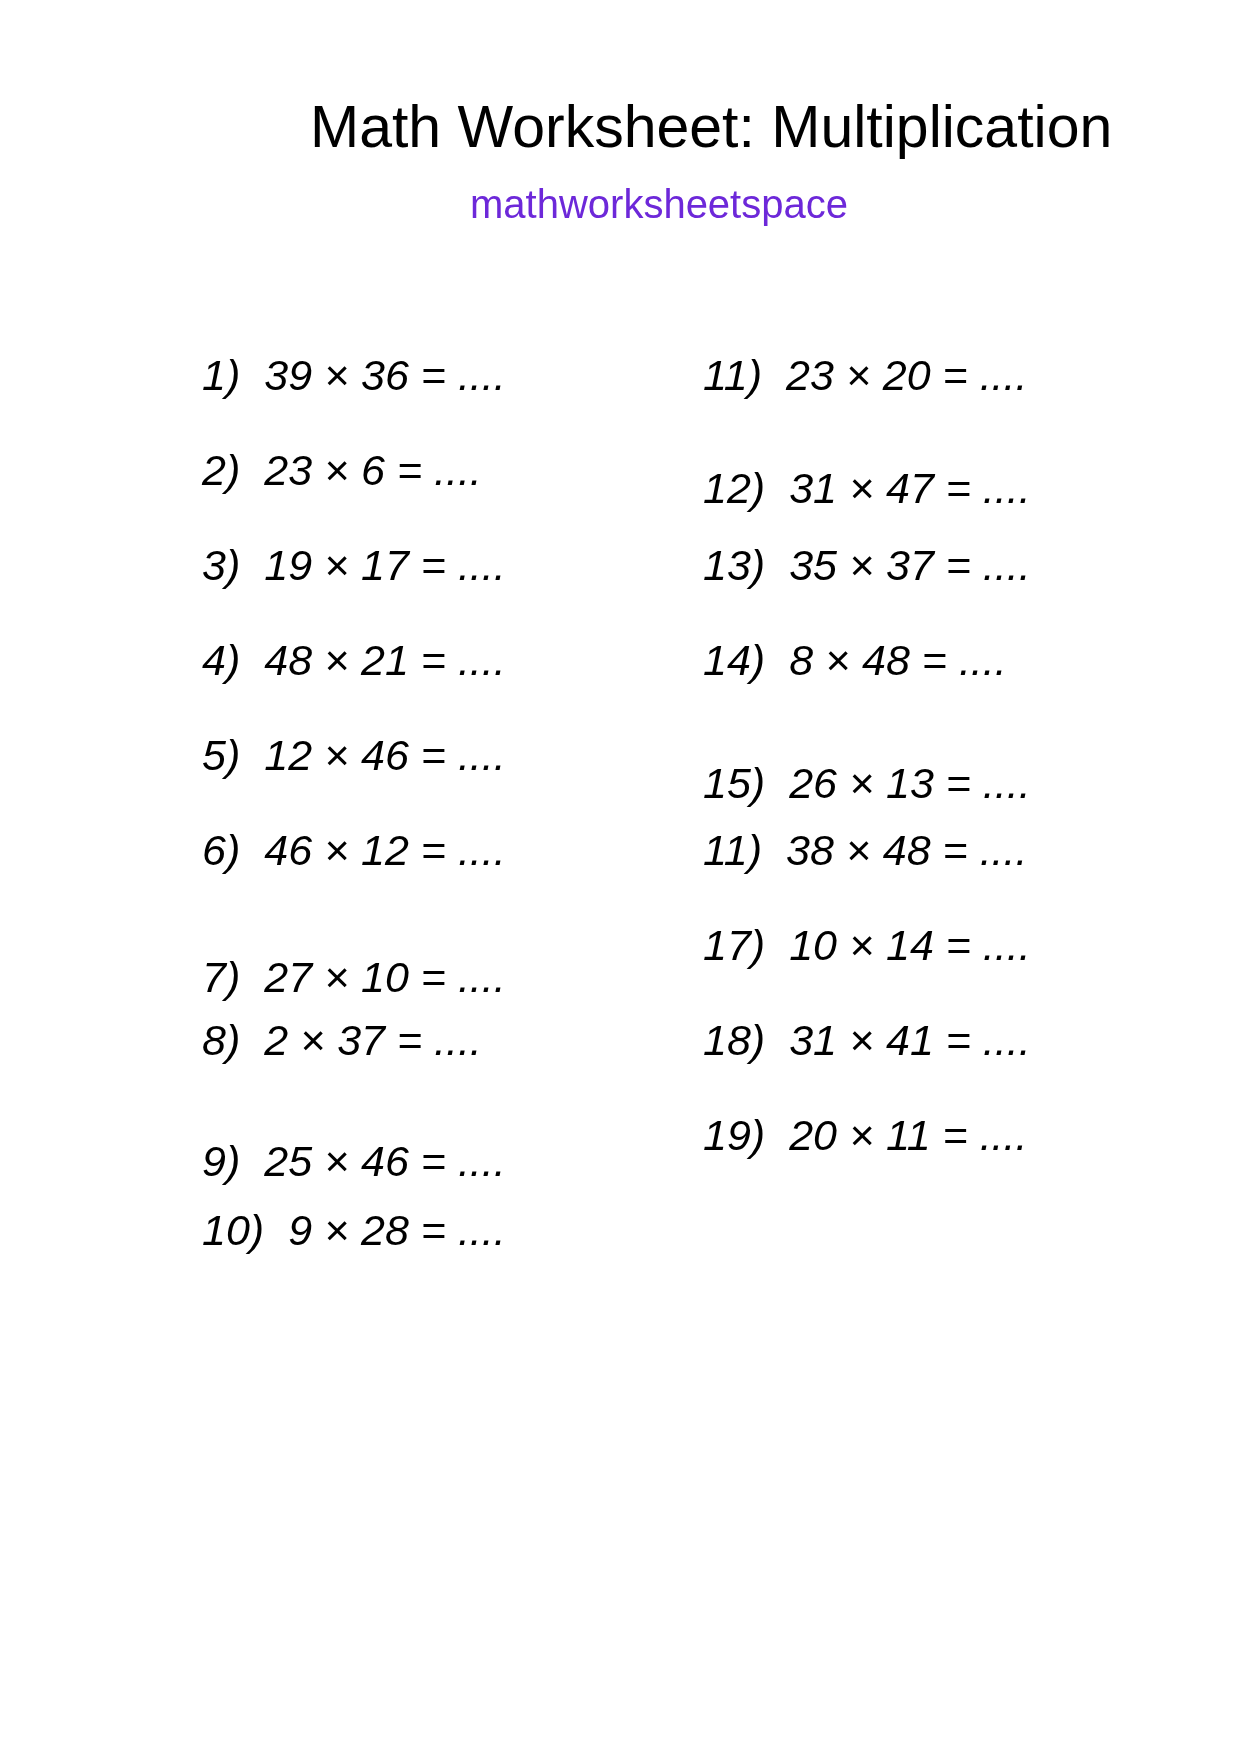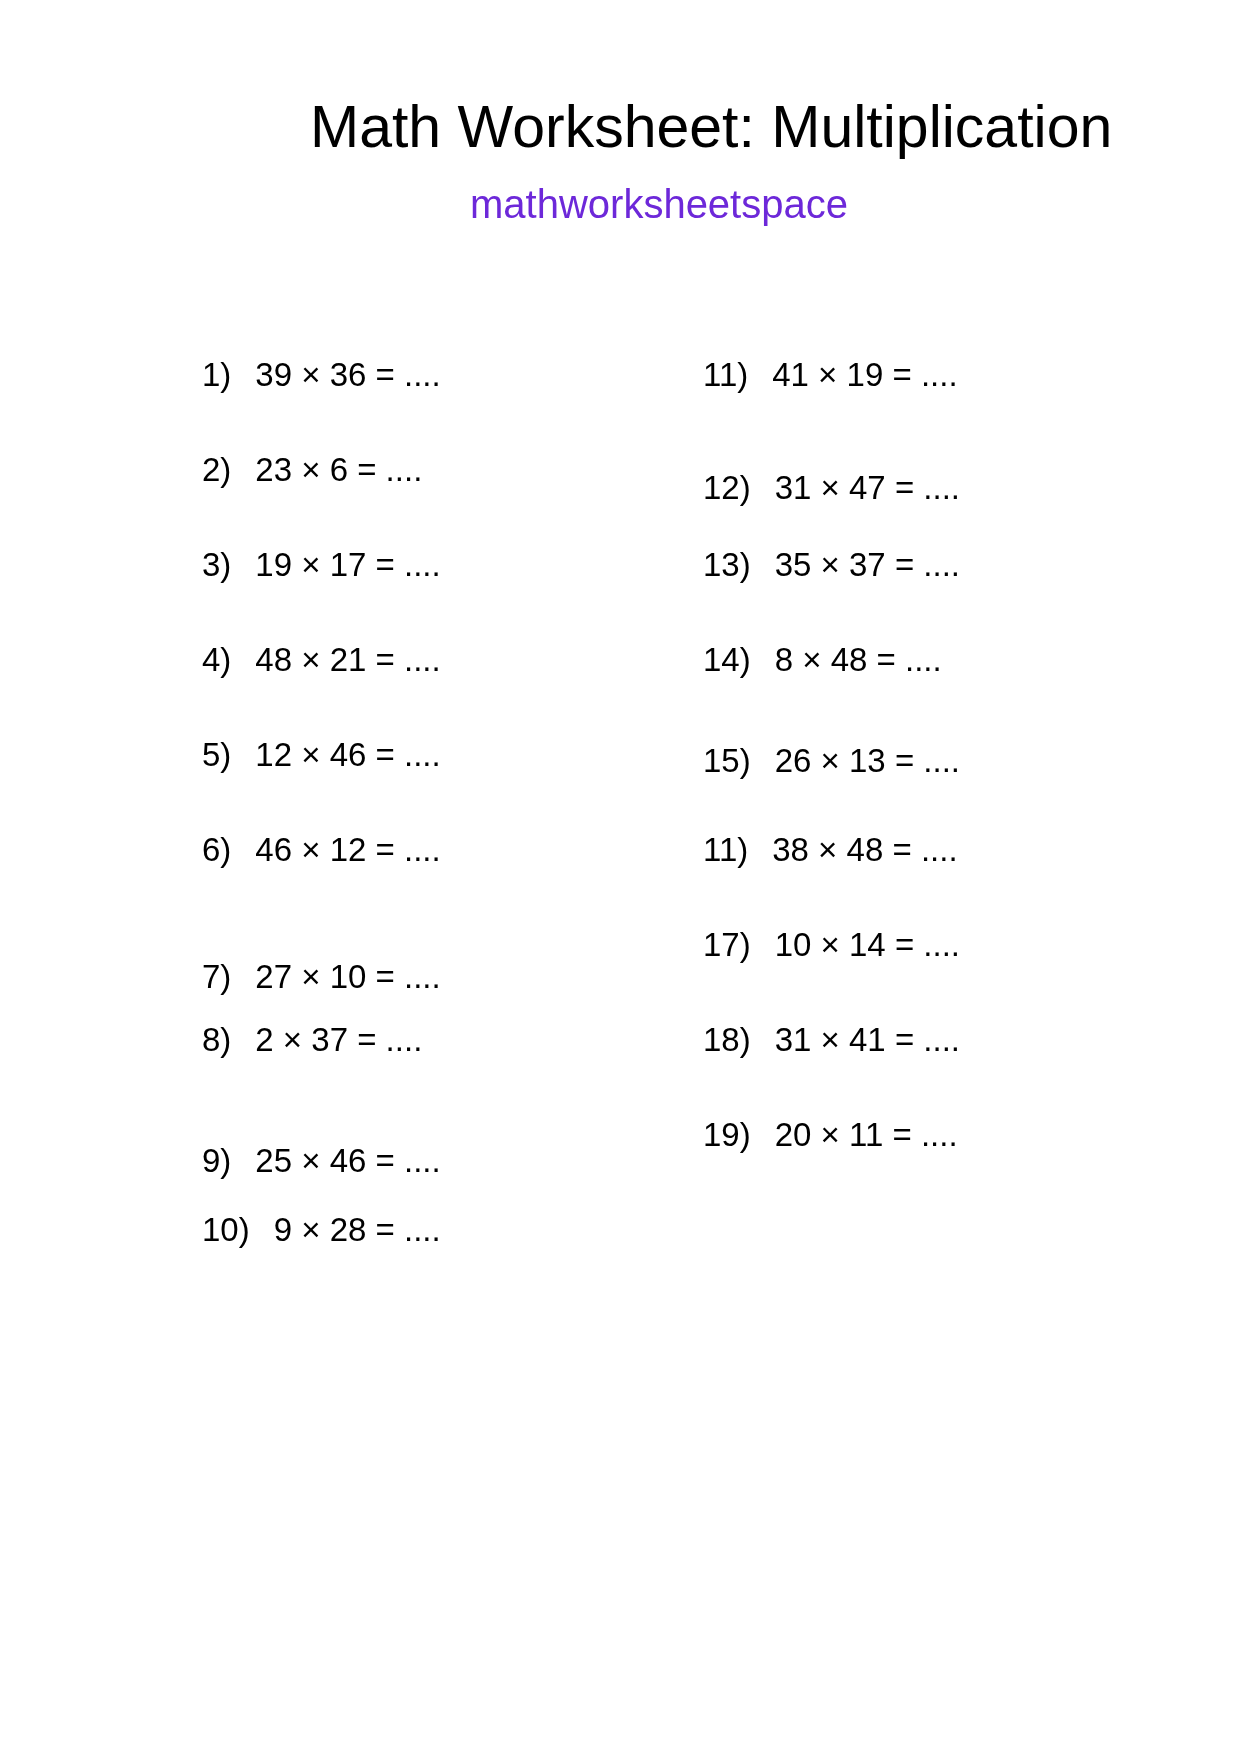--- a/index.html
+++ b/index.html
@@ -6,21 +6,21 @@
   body { width:1240px; height:1754px; position:relative; overflow:hidden;
          font-family:"Liberation Sans", sans-serif; color:#000; }
   .title { position:absolute; left:0; width:1114px; top:92px; text-align:left;
            padding-left:310px; box-sizing:border-box;
            font-size:59px; line-height:70px; white-space:nowrap; }
   .subtitle { position:absolute; left:470px; top:180px; font-size:40px; line-height:48px;
               color:#6d28d9; white-space:nowrap; }
   .col { position:absolute; top:0; }
   .col-left { left:202px; }
   .col-right { left:703px; }
-  .problem { position:absolute; left:0; white-space:nowrap; font-size:33px; line-height:50px; }
+  .problem { position:absolute; left:0; white-space:nowrap; font-size:43px; line-height:50px;font-style:italic; }
   .num { display:inline-block; }
   .expr { display:inline-block; margin-left:24px; }
 </style>
 </head>
 <body>
 
 <div class="title">Math Worksheet: Multiplication</div>
 <div class="subtitle">mathworksheetspace</div>
 
 <div class="col col-left">
@@ -30,22 +30,22 @@
   <div class="problem" style="top:635px"><span class="num">4)</span><span class="expr">48 × 21 = ....</span></div>
   <div class="problem" style="top:730px"><span class="num">5)</span><span class="expr">12 × 46 = ....</span></div>
   <div class="problem" style="top:825px"><span class="num">6)</span><span class="expr">46 × 12 = ....</span></div>
   <div class="problem" style="top:952px"><span class="num">7)</span><span class="expr">27 × 10 = ....</span></div>
   <div class="problem" style="top:1015px"><span class="num">8)</span><span class="expr">2 × 37 = ....</span></div>
   <div class="problem" style="top:1136px"><span class="num">9)</span><span class="expr">25 × 46 = ....</span></div>
   <div class="problem" style="top:1205px"><span class="num">10)</span><span class="expr">9 × 28 = ....</span></div>
 </div>
 
 <div class="col col-right">
-  <div class="problem" style="top:350px"><span class="num">11)</span><span class="expr">41 × 19 = ....</span></div>
+  <div class="problem" style="top:350px"><span class="num">11)</span><span class="expr">23 × 20 = ....</span></div>
   <div class="problem" style="top:463px"><span class="num">12)</span><span class="expr">31 × 47 = ....</span></div>
   <div class="problem" style="top:540px"><span class="num">13)</span><span class="expr">35 × 37 = ....</span></div>
   <div class="problem" style="top:635px"><span class="num">14)</span><span class="expr">8 × 48 = ....</span></div>
-  <div class="problem" style="top:736px"><span class="num">15)</span><span class="expr">26 × 13 = ....</span></div>
+  <div class="problem" style="top:758px"><span class="num">15)</span><span class="expr">26 × 13 = ....</span></div>
   <div class="problem" style="top:825px"><span class="num">11)</span><span class="expr">38 × 48 = ....</span></div>
   <div class="problem" style="top:920px"><span class="num">17)</span><span class="expr">10 × 14 = ....</span></div>
   <div class="problem" style="top:1015px"><span class="num">18)</span><span class="expr">31 × 41 = ....</span></div>
   <div class="problem" style="top:1110px"><span class="num">19)</span><span class="expr">20 × 11 = ....</span></div>
 </div>
 
 </body></html>

